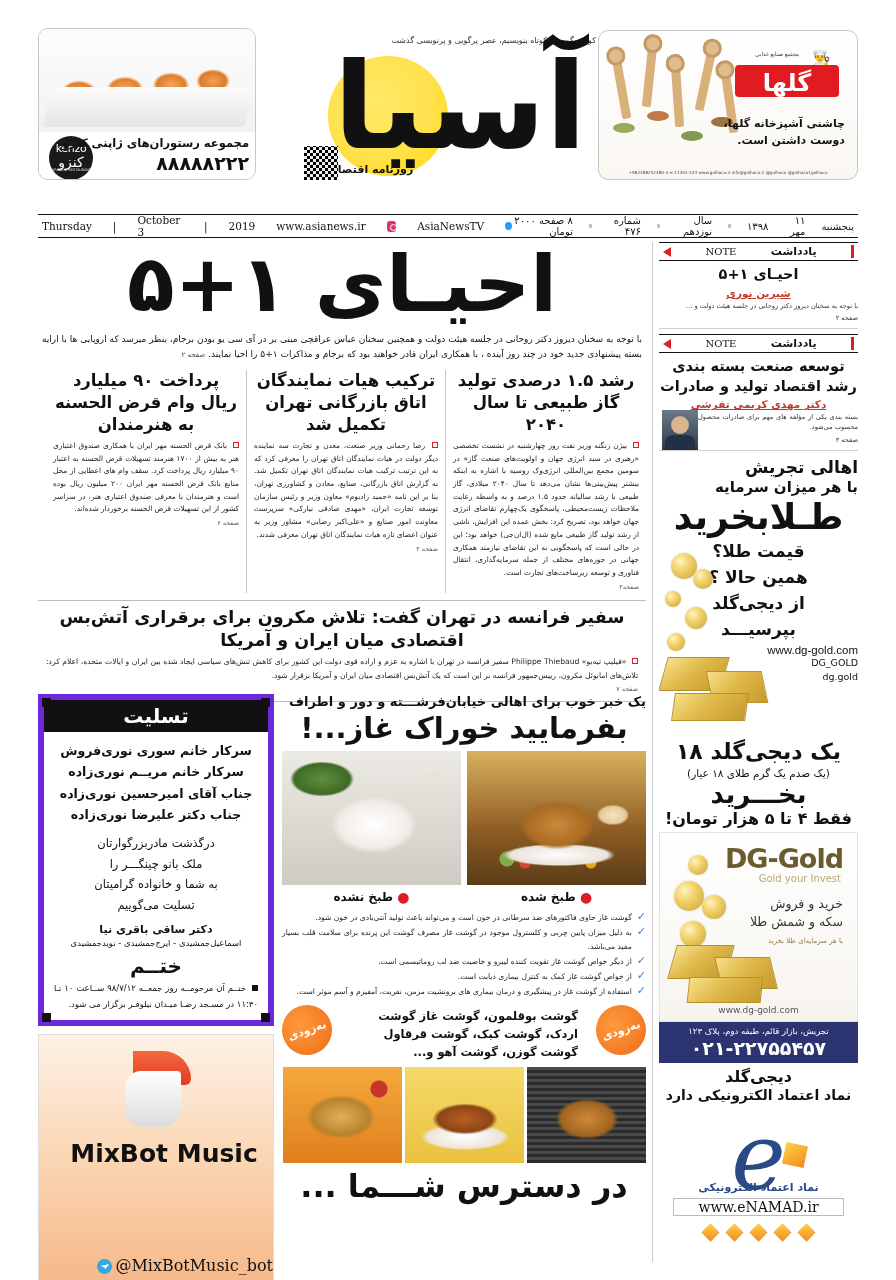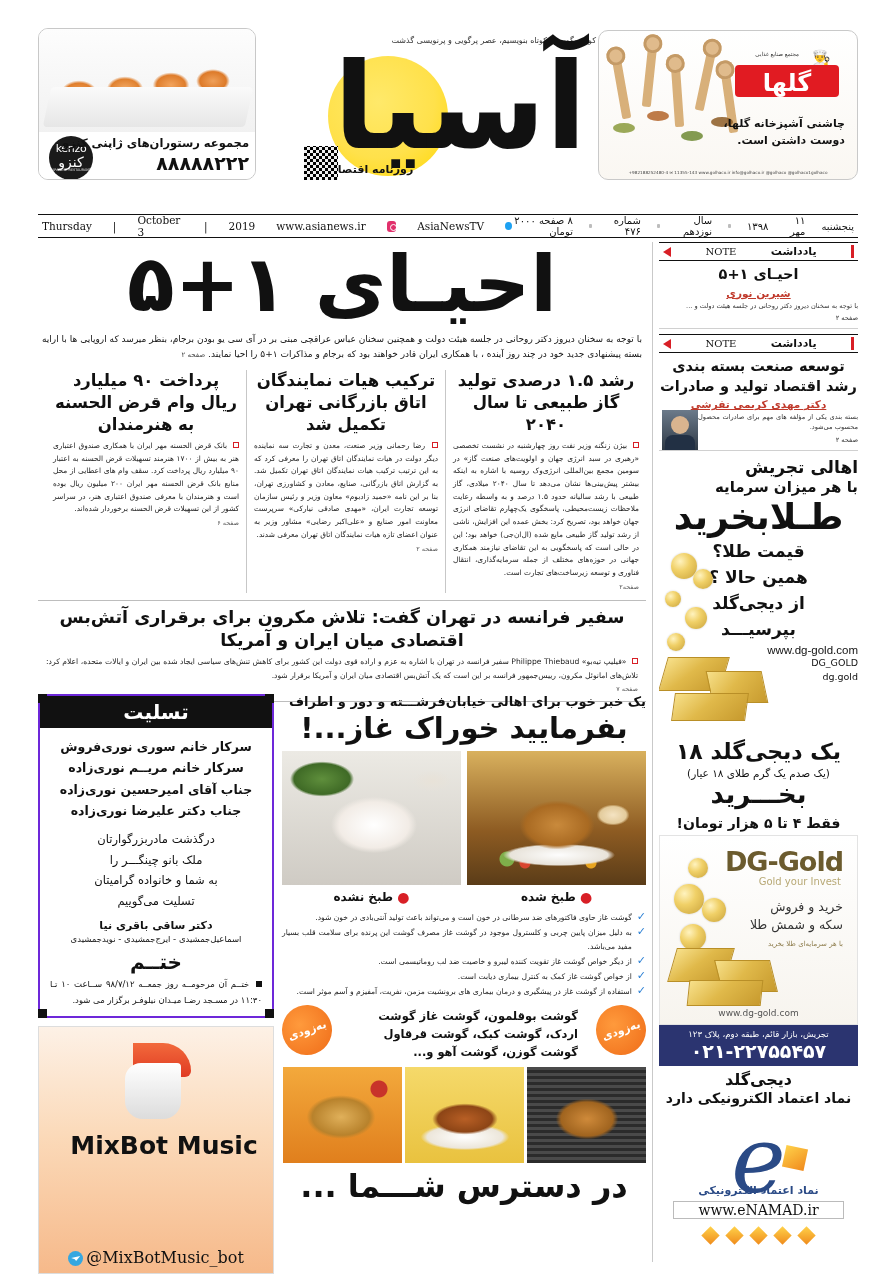--- a/index.html
+++ b/index.html
@@ -164,21 +164,21 @@
   .coin { position:absolute; border-radius:50%;
           background:radial-gradient(circle at 35% 32%,#fff3bf 0%,#f0d067 40%,#c9a23a 100%);
           box-shadow:0 0 2px rgba(0,0,0,.2); }
   .bar-gold { position:absolute; background:linear-gradient(135deg,#f7e08a,#e0b94a 45%,#c79a2e);
               border:1px solid #b98f27; }
 
   .gold-ad2 { position:relative; margin-top:4px; }
   .gold-ad2 .h1 { font-size:22px; font-weight:bold; text-align:center; color:#111; line-height:1.2; }
   .gold-ad2 .h2 { font-size:10.5px; text-align:center; color:#111; margin-top:1px; }
   .gold-ad2 .h3 { font-size:26px; font-weight:bold; text-align:center; color:#111; letter-spacing:-1px; }
-  .gold-ad2 .h4 { font-size:14px; font-weight:bold; text-align:center; color:#111; margin-top:6px; }
+  .gold-ad2 .h4 { font-size:16px; font-weight:bold; text-align:center; color:#111; margin-top:0; }
   .dg-box { position:relative; margin-top:4px; height:190px; border:1px solid #e3e3e3;
             background:linear-gradient(#ffffff,#f7f4ee); overflow:hidden; }
   .dg-logo { position:absolute; right:14px; top:10px; font-size:27px; font-weight:bold; color:#6b5b2e;
              letter-spacing:-1px; direction:ltr; }
   .dg-tag { position:absolute; right:16px; top:40px; font-size:10px; color:#b8a976; direction:ltr; }
   .dg-l1 { position:absolute; right:14px; top:62px; font-size:12.5px; color:#333; text-align:right; line-height:1.5;}
   .dg-l3 { position:absolute; right:14px; top:104px; font-size:7px; color:#8c7b4a; text-align:center;}
   .dg-url { position:absolute; left:0; right:0; bottom:6px; text-align:center; font-size:9px;
             color:#555; direction:ltr; }
   .blue-bar { background:#2b3470; color:#fff; padding:4px 6px; text-align:center; margin-top:0px; }
@@ -227,21 +227,21 @@
   .france p { font-size:7.6px; color:#222; text-align:justify; line-height:1.75; margin-top:4px; padding:0 8px; }
 
   .divider { border-top:1px solid #bdbdbd; margin-top:6px; }
 
   
   .lower { position:absolute; left:0; top:452px; width:608px; }
   .lower-left { position:absolute; left:0; top:0; width:236px; }
   .lower-right { position:absolute; left:244px; top:0; width:364px; }
 
   .taslit {
-    border:2px solid #6d28d9; position:relative; background:#fff;
+    border:6px solid #6d28d9; position:relative; background:#fff;
   }
   .taslit-hdr { background:#111; color:#fff; font-size:20px; font-weight:bold; text-align:center; padding:4px 0; }
   .taslit-names { text-align:center; padding:8px 6px 2px; }
   .taslit-names div { font-size:12.5px; font-weight:bold; color:#111; line-height:1.7; }
   .taslit-msg { text-align:center; padding:6px 6px 2px; }
   .taslit-msg div { font-size:11.5px; color:#111; line-height:1.8; }
   .taslit-sign { text-align:center; padding:5px 6px 0; }
   .taslit-sign .s1 { font-size:11px; color:#111; font-weight:bold; }
   .taslit-sign .s2 { font-size:8.5px; color:#111; margin-top:2px; }
   .taslit-khatm { text-align:center; font-size:20px; font-weight:bold; color:#111; margin-top:6px; }
@@ -260,21 +260,21 @@
                   border-radius:0 28px 6px 6px; }
   .mix-logo .lw { position:absolute; left:8px; top:20px; width:56px;height:56px;
                   background:linear-gradient(#ffffff,#dcdcdc);
                   border-radius:16px 4px 18px 18px; }
   .mix-title { position:absolute; left:0; right:0; top:104px; text-align:center;
                font-size:25px; font-weight:bold; color:#111; direction:ltr;margin-left:16px; }
   .mix-people { position:absolute; left:6px; right:6px; bottom:34px; height:86px; }
   .mp { position:absolute; bottom:0; }
   .mp .head { width:9px;height:9px;border-radius:50%; }
   .mp .body { width:11px;height:26px;border-radius:4px; margin-top:1px; }
-  .mix-handle { position:absolute; left:0; right:0; bottom:6px; text-align:center;
+  .mix-handle { position:absolute; left:0; right:0; bottom:6px; text-align:right;
                 font-size:16px; color:#111; direction:ltr;
                 font-family:"DejaVu Serif","Liberation Serif",serif;margin-top:35px; }
   .tg { display:inline-block; width:15px;height:15px;border-radius:50%;
         background:#35a7e0; position:relative; vertical-align:-3px; margin-right:3px; }
   .tg::after{content:"";position:absolute;left:3px;top:5px;width:9px;height:5px;
              background:#fff; clip-path:polygon(0 40%,100% 0,55% 100%,40% 62%);}
 
   
   .goose-head { font-size:13px; font-weight:bold; text-align:right; color:#111; }
   .goose-title { font-size:29px; font-weight:bold; text-align:center; color:#111; margin-top:2px;

